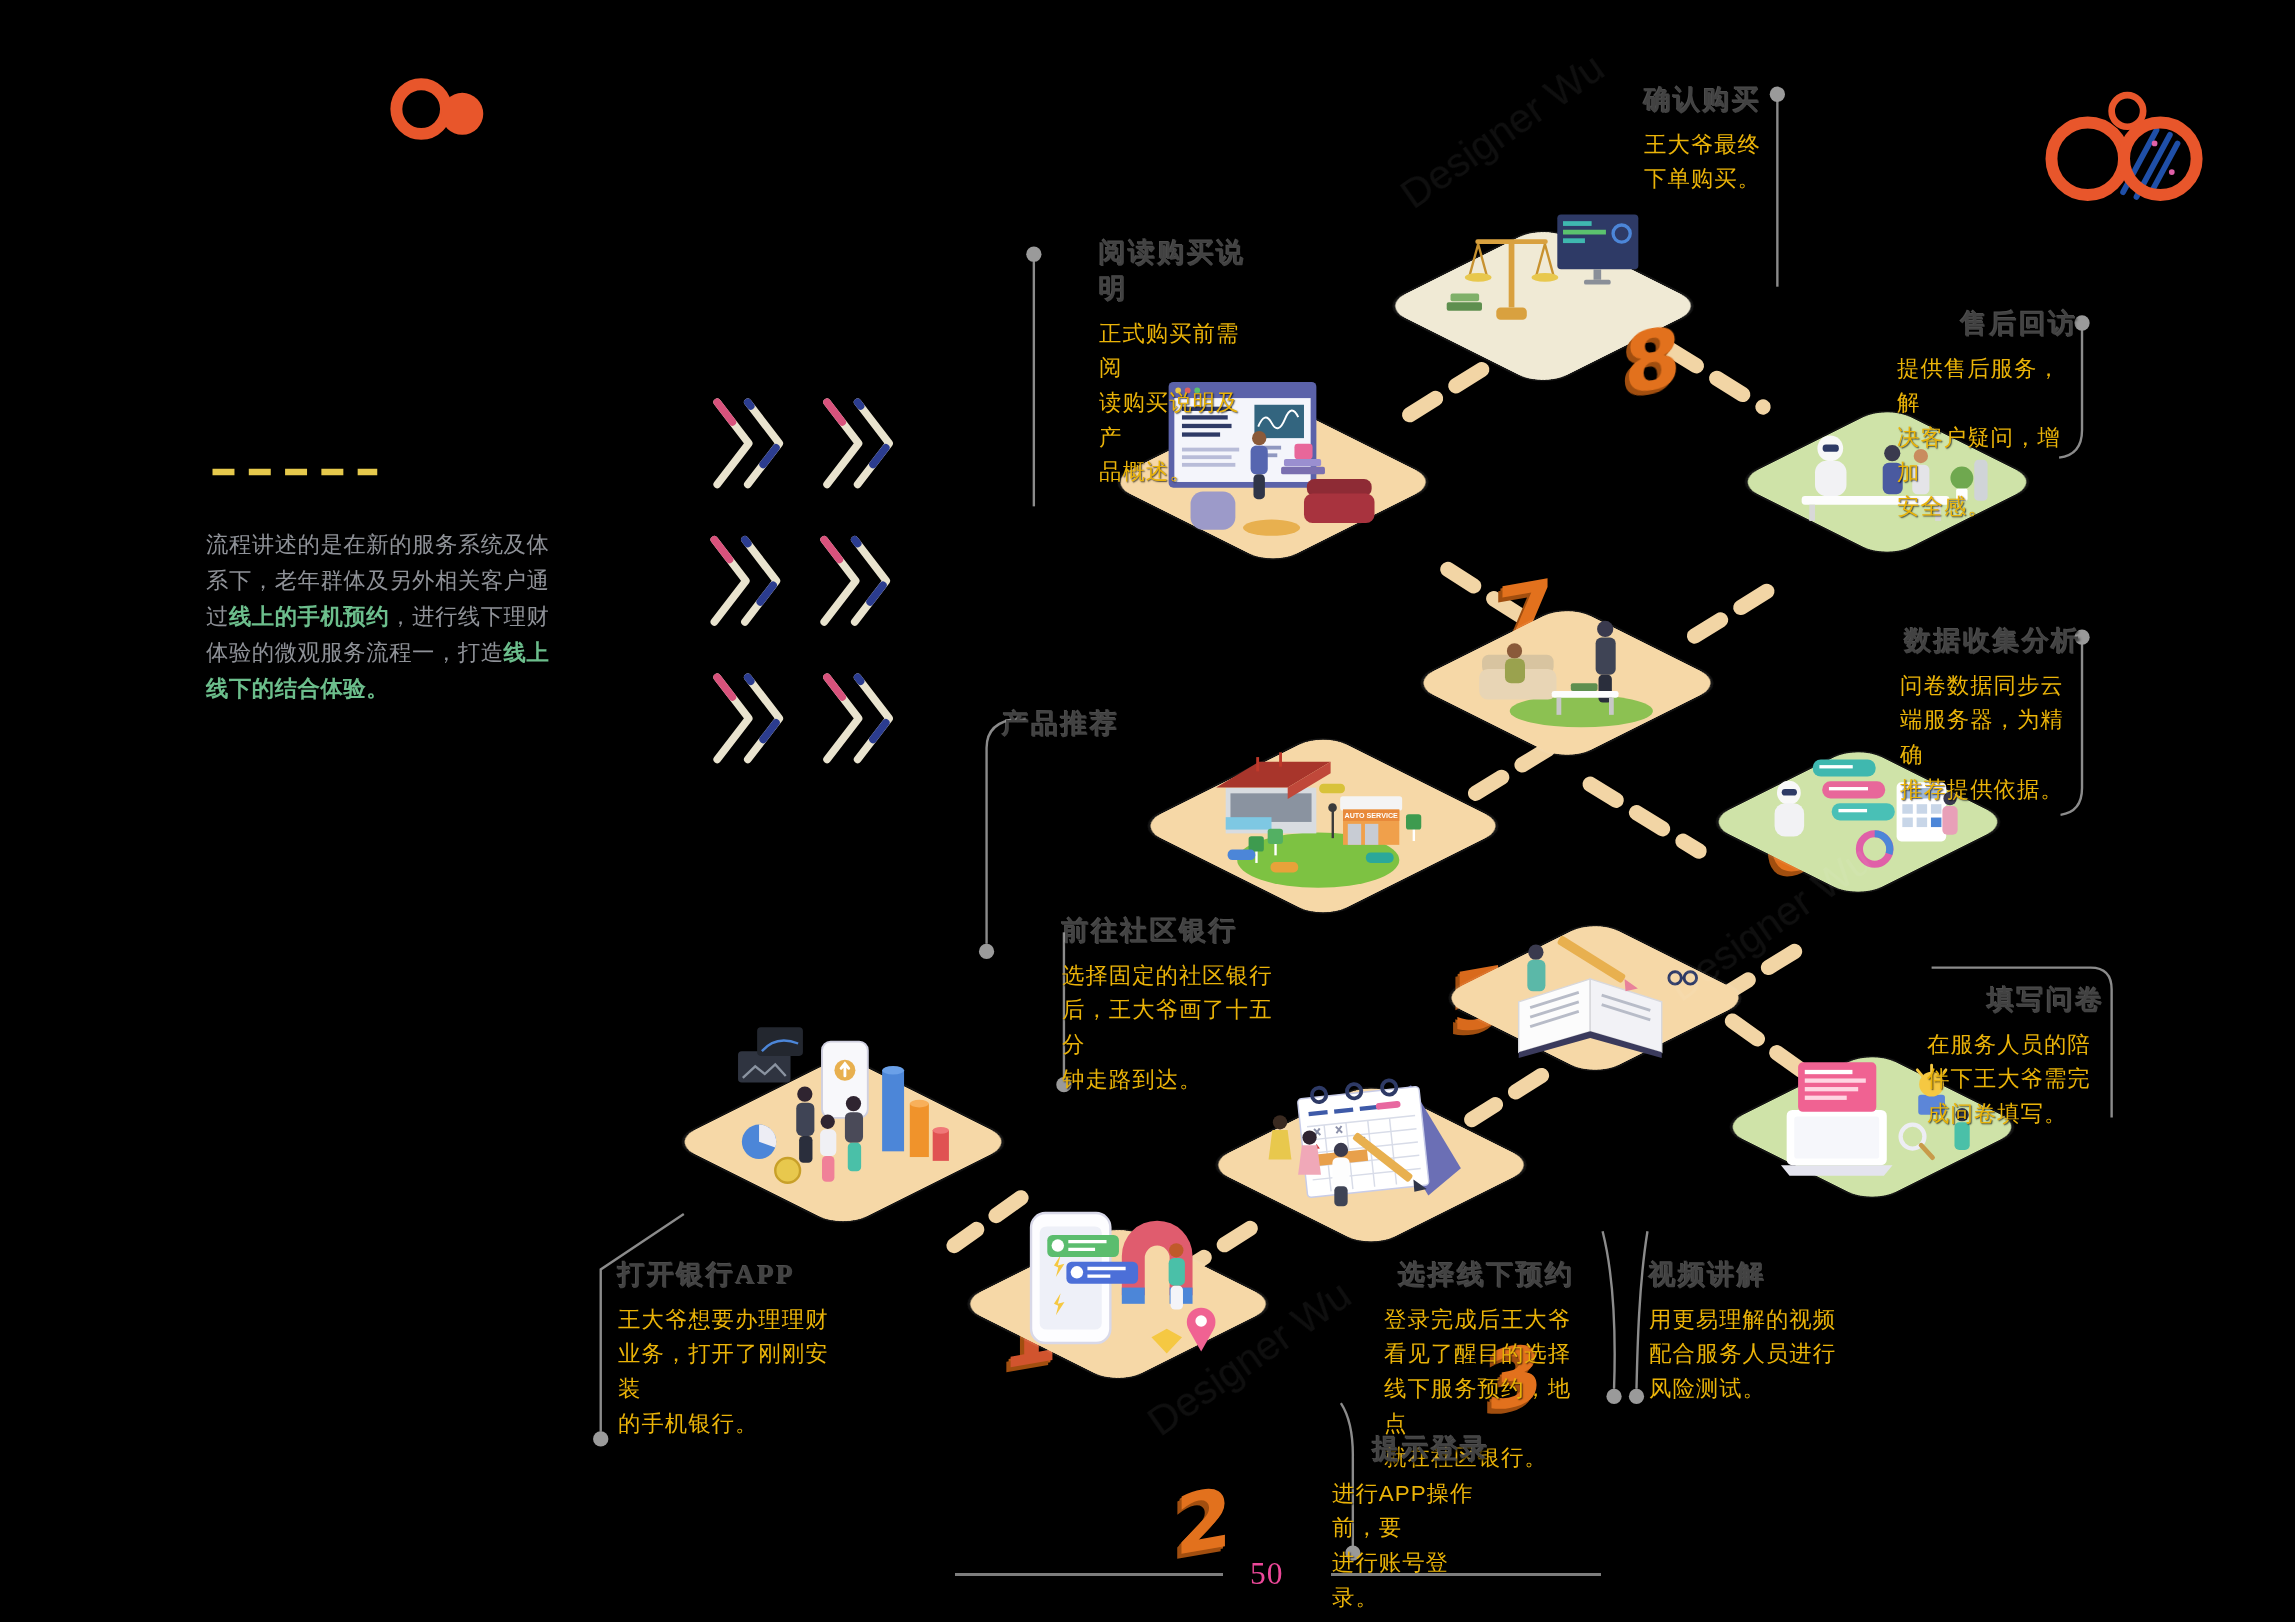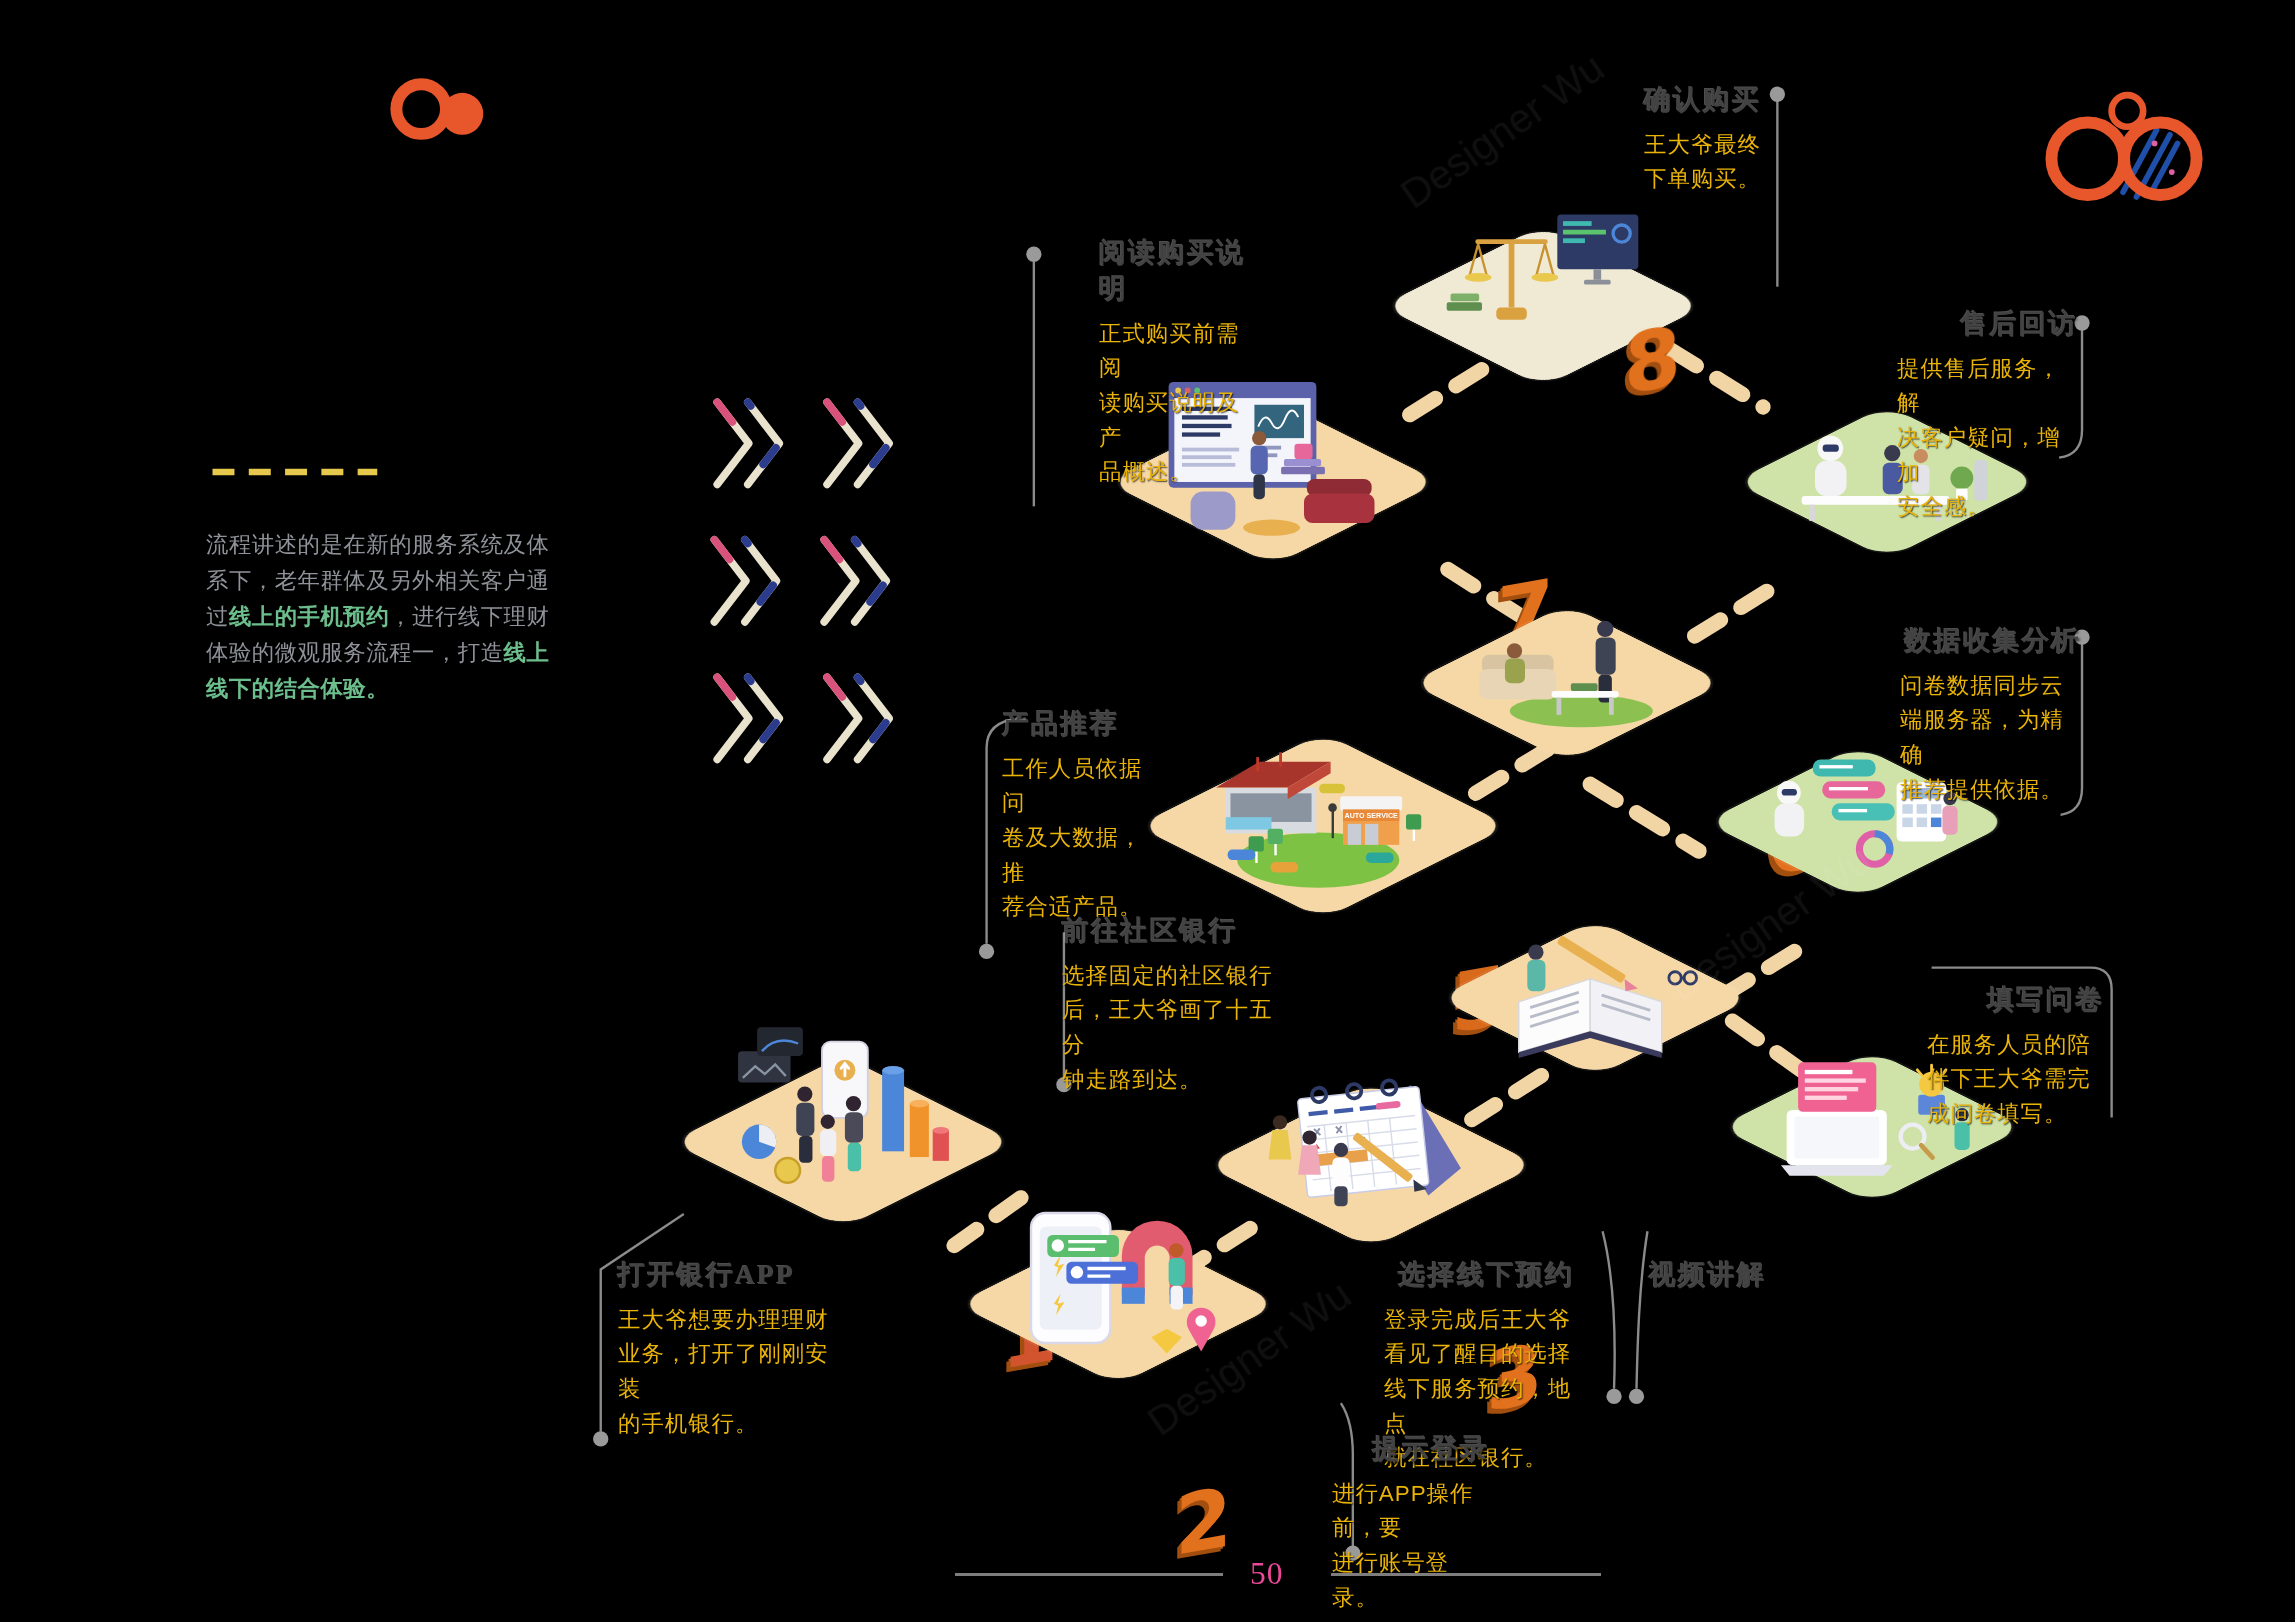--- a/index.html
+++ b/index.html
@@ -533,23 +533,20 @@
 推荐提供依据。</div>
   </div>
   <div class="step t-right" style="left:1897px;top:306px;width:181px;">
     <div class="step-title">售后回访</div>
     <div class="step-body">提供售后服务，解
 决客户疑问，增加
 安全感。</div>
   </div>
   <div class="step" style="left:1002px;top:706px;width:148px;">
     <div class="step-title">产品推荐</div>
-    <div class="step-body">工作人员依据问
-卷及大数据，推
-荐合适产品。</div>
   </div>
   <div class="step" style="left:1062px;top:913px;width:215px;">
     <div class="step-title">前往社区银行</div>
     <div class="step-body">选择固定的社区银行
 后，王大爷画了十五分
 钟走路到达。</div>
   </div>
   <div class="step t-right" style="left:1927px;top:982px;width:178px;">
     <div class="step-title">填写问卷</div>
     <div class="step-body">在服务人员的陪
@@ -564,20 +561,23 @@
   </div>
   <div class="step t-right" style="left:1384px;top:1257px;width:191px;">
     <div class="step-title">选择线下预约</div>
     <div class="step-body">登录完成后王大爷
 看见了醒目的选择
 线下服务预约，地点
 就在社区银行。</div>
   </div>
   <div class="step" style="left:1649px;top:1257px;width:196px;">
     <div class="step-title">视频讲解</div>
+    <div class="step-body">用更易理解的视频
+配合服务人员进行
+风险测试。</div>
   </div>
   <div class="step t-right" style="left:1332px;top:1431px;width:158px;">
     <div class="step-title">提示登录</div>
     <div class="step-body">进行APP操作前，要
 进行账号登录。</div>
   </div>
 
   <div class="foot-line" style="left:955px;top:1573px;width:268px;"></div>
   <span class="page-num" style="left:1250px;top:1556px;">50</span>
   <div class="foot-line" style="left:1331px;top:1573px;width:270px;"></div>

